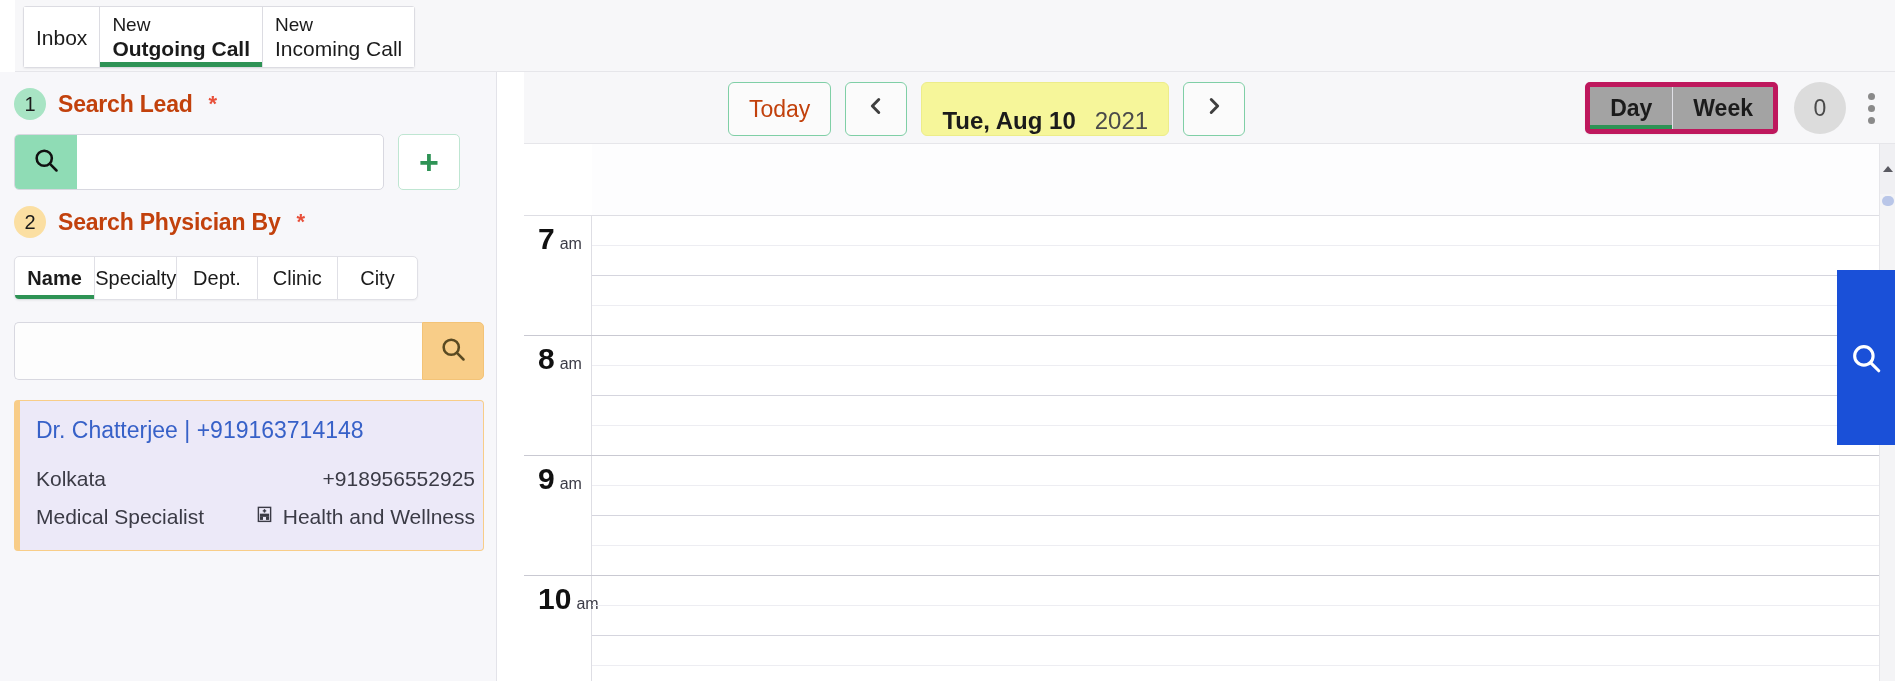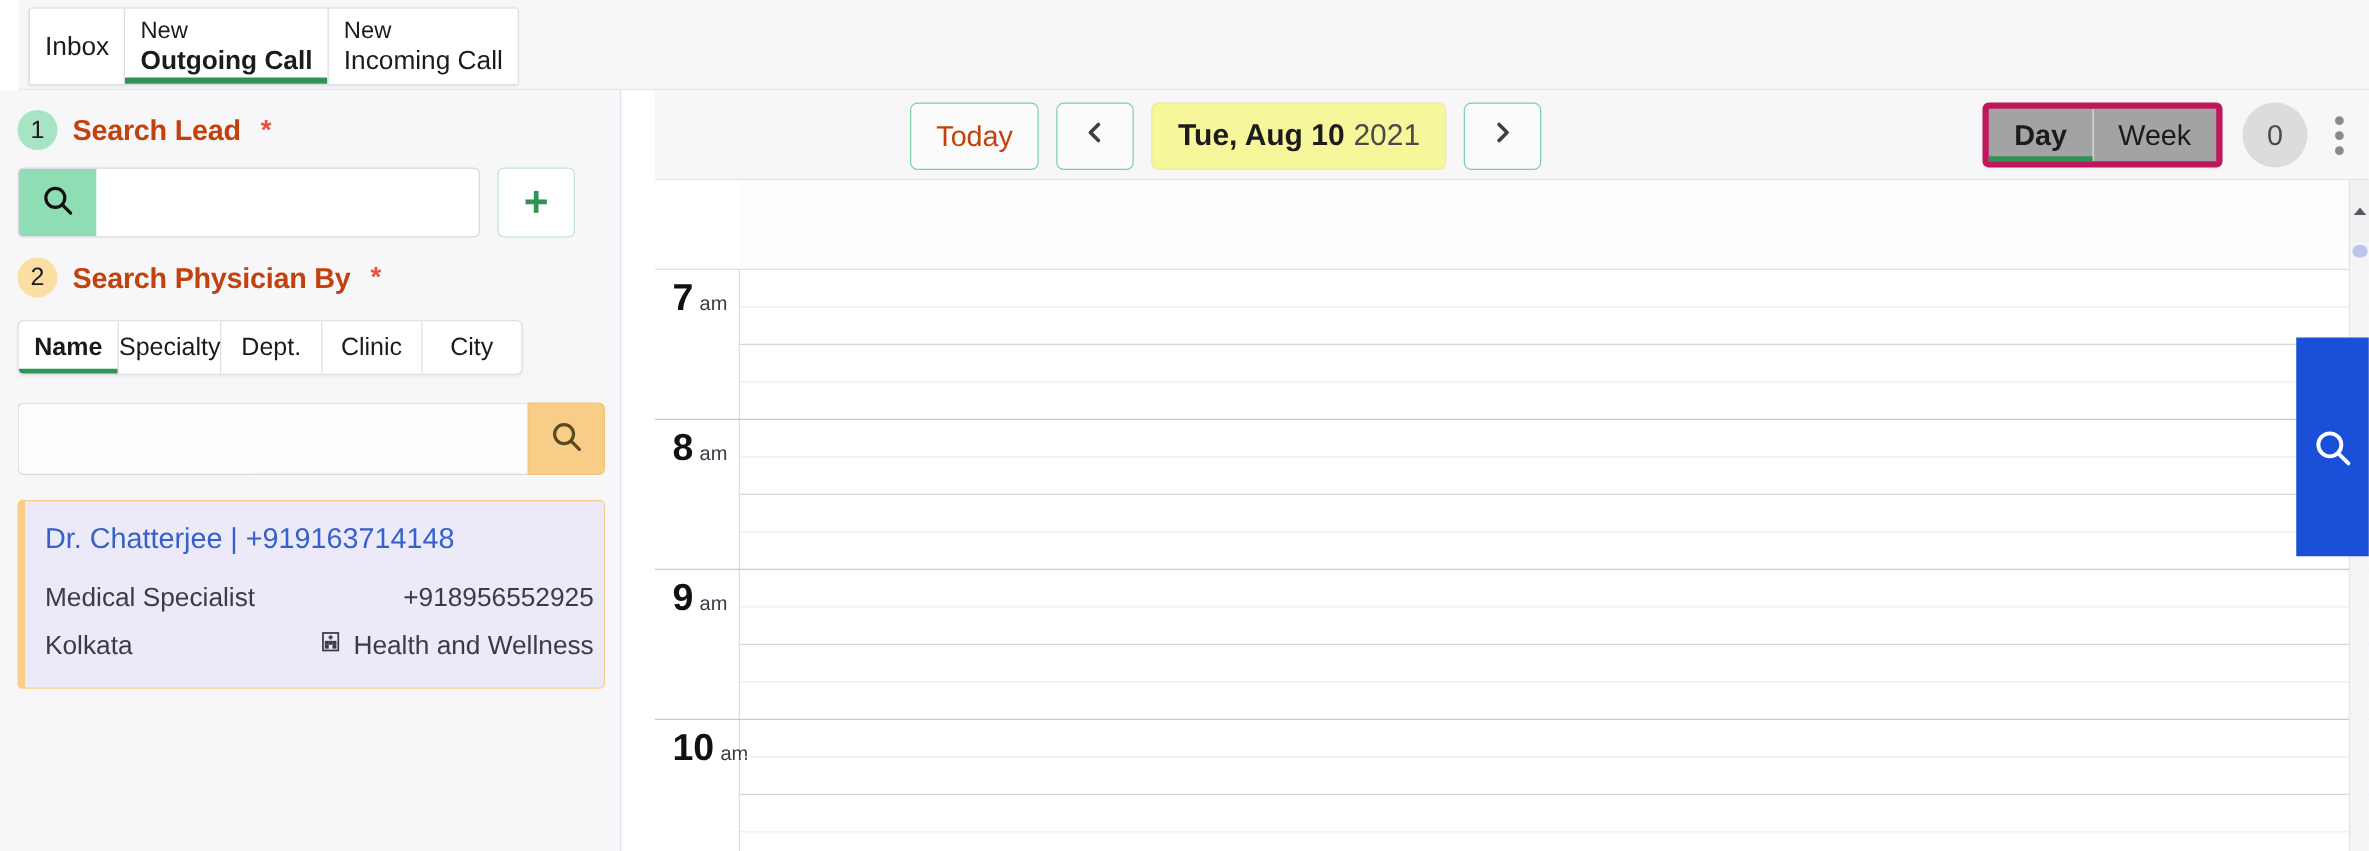--- a/index.html
+++ b/index.html
@@ -183,39 +183,40 @@
   .btn-outline {
     height: 54px; min-width: 62px; padding: 14px 20px;
     background: #fbfbfb; border: 1px solid #7fcfa6; border-radius: 6px;
     display: flex; align-items: center; justify-content: center;
     font-size: 23px; color: #c2410c; cursor: pointer;
   }
   .btn-arrow { padding: 0; width: 62px; font-size: 28px; color: #444; font-weight: 700; }
   .btn-date {
     height: 54px; padding: 0 20px; background: #f6f69a;
     border: 1px solid #eded8a; border-radius: 6px;
-    display: flex; align-items: center; gap: 7px;
+    display: flex; align-items: flex-end; gap: 19px;
     font-size: 24px; color: #1b1b1b; cursor: pointer;
   }
   .btn-date .dstrong { font-weight: 700; }
   .btn-date .dyear { font-weight: 400; color: #4a4a4a; }
 
   .tb-right {
     position: absolute; right: 14px; top: 10px;
     display: flex; align-items: center; gap: 16px;
   }
   .dw-group {
     display: flex; height: 52px; background: #a3a3a3;
     border: 5px solid #be185d; border-radius: 5px; overflow: hidden;
     box-shadow: 0 1px 2px rgba(0,0,0,0.05);
   }
   .dw {
     position: relative; display: flex; align-items: center; justify-content: center;
     padding: 0 20px; font-size: 23px; color: #1b1b1b; cursor: pointer;
     border-right: 1px solid #e0e0e6;
+    font-weight: bold;
   }
   .dw:last-child { border-right: none; }
   .dw.active { font-weight: 700; }
   .dw.active::after {
     content: ""; position: absolute; left: 0; right: 0; bottom: 0;
     height: 4px; background: #2e9355;
   }
   .count-pill {
     width: 52px; height: 52px; border-radius: 26px; background: #dcdcdc;
     display: flex; align-items: center; justify-content: center;
@@ -354,22 +355,22 @@
             <line x1="15.4" y1="15.4" x2="21" y2="21" stroke-linecap="round"></line>
           </svg>
         </span>
       </div>
     </div>
 
     <div class="phys-card">
       <div class="phys-name">Dr. Chatterjee | +919163714148</div>
       <div class="phys-grid">
         <div class="phys-col-l">
+          <div class="phys-line">Kolkata</div>
           <div class="phys-line">Medical Specialist</div>
-          <div class="phys-line">Kolkata</div>
         </div>
         <div class="phys-col-r">
           <div class="phys-line">+918956552925</div>
           <div class="phys-line clinic-line">
             <span>
               <svg width="21" height="21" viewBox="0 0 24 24" fill="none" stroke="#3b3b46" stroke-width="1.6">
                 <rect x="5" y="5" width="14" height="16"></rect>
                 <line x1="12" y1="7" x2="12" y2="11"></line>
                 <line x1="10" y1="9" x2="14" y2="9"></line>
                 <rect x="7.5" y="13" width="2" height="2" fill="#3b3b46"></rect>

